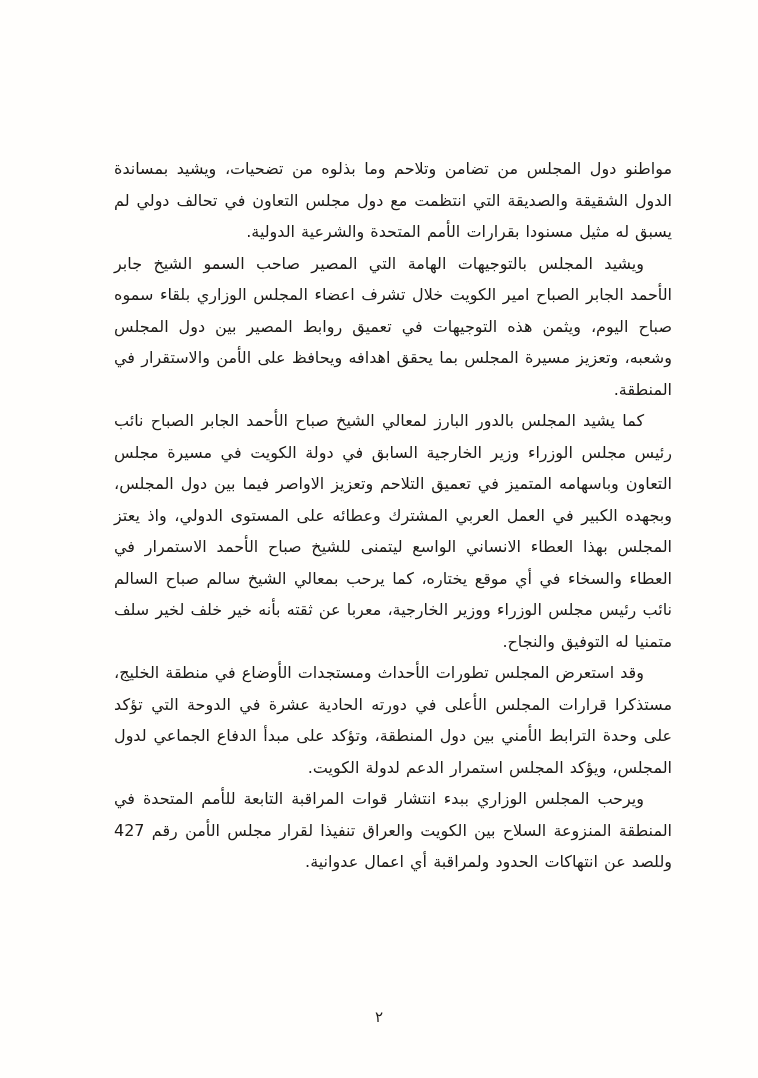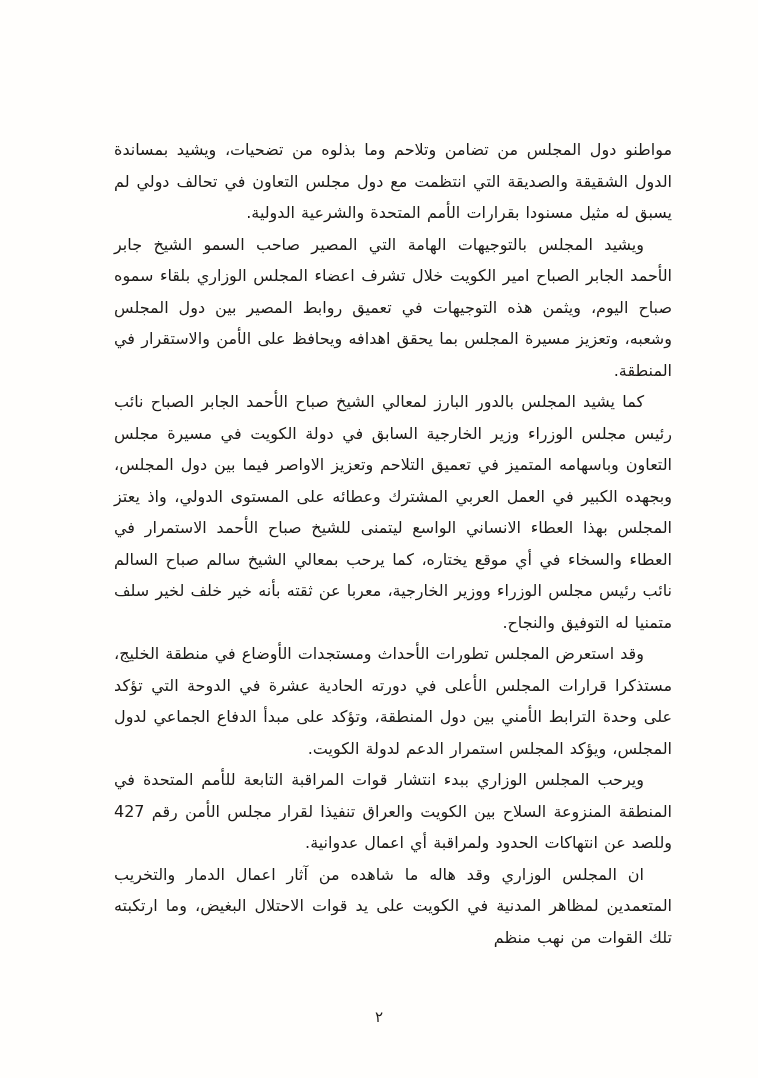--- a/index.html
+++ b/index.html
@@ -32,20 +32,21 @@
       letter-spacing: 0.1px;
       word-spacing: 1px;
     }
     .para {
       margin: 0;
       padding: 0;
       text-indent: 28px;
     }
     .para.continuation {
       text-indent: 0;
+      margin-top: 19px;
     }
     .page-number {
       position: absolute;
       top: 1008px;
       left: 0;
       width: 758px;
       text-align: center;
       direction: rtl;
       font-size: 15px;
       color: #1c1a17;
@@ -54,16 +55,15 @@
 </head>
 <body>
 
 <div class="page" dir="rtl">
   <div class="text-block">
     <p class="para continuation">مواطنو دول المجلس من تضامن وتلاحم وما بذلوه من تضحيات، ويشيد بمساندة الدول الشقيقة والصديقة التي انتظمت مع دول مجلس التعاون في تحالف دولي لم يسبق له مثيل مسنودا بقرارات الأمم المتحدة والشرعية الدولية.</p>
     <p class="para">ويشيد المجلس بالتوجيهات الهامة التي المصير صاحب السمو الشيخ جابر الأحمد الجابر الصباح امير الكويت خلال تشرف اعضاء المجلس الوزاري بلقاء سموه صباح اليوم، ويثمن هذه التوجيهات في تعميق روابط المصير بين دول المجلس وشعبه، وتعزيز مسيرة المجلس بما يحقق اهدافه ويحافظ على الأمن والاستقرار في المنطقة.</p>
     <p class="para">كما يشيد المجلس بالدور البارز لمعالي الشيخ صباح الأحمد الجابر الصباح نائب رئيس مجلس الوزراء وزير الخارجية السابق في دولة الكويت في مسيرة مجلس التعاون وباسهامه المتميز في تعميق التلاحم وتعزيز الاواصر فيما بين دول المجلس، وبجهده الكبير في العمل العربي المشترك وعطائه على المستوى الدولي، واذ يعتز المجلس بهذا العطاء الانساني الواسع ليتمنى للشيخ صباح الأحمد الاستمرار في العطاء والسخاء في أي موقع يختاره، كما يرحب بمعالي الشيخ سالم صباح السالم نائب رئيس مجلس الوزراء ووزير الخارجية، معربا عن ثقته بأنه خير خلف لخير سلف متمنيا له التوفيق والنجاح.</p>
     <p class="para">وقد استعرض المجلس تطورات الأحداث ومستجدات الأوضاع في منطقة الخليج، مستذكرا قرارات المجلس الأعلى في دورته الحادية عشرة في الدوحة التي تؤكد على وحدة الترابط الأمني بين دول المنطقة، وتؤكد على مبدأ الدفاع الجماعي لدول المجلس، ويؤكد المجلس استمرار الدعم لدولة الكويت.</p>
     <p class="para">ويرحب المجلس الوزاري ببدء انتشار قوات المراقبة التابعة للأمم المتحدة في المنطقة المنزوعة السلاح بين الكويت والعراق تنفيذا لقرار مجلس الأمن رقم 427 وللصد عن انتهاكات الحدود ولمراقبة أي اعمال عدوانية.</p>
-    <p class="para">ان المجلس الوزاري وقد هاله ما شاهده من آثار اعمال الدمار والتخريب المتعمدين لمظاهر المدنية في الكويت على يد قوات الاحتلال البغيض، وما ارتكبته تلك القوات من نهب منظم</p>
   </div>
   <div class="page-number">٢</div>
 </div>
 
 </body></html>

